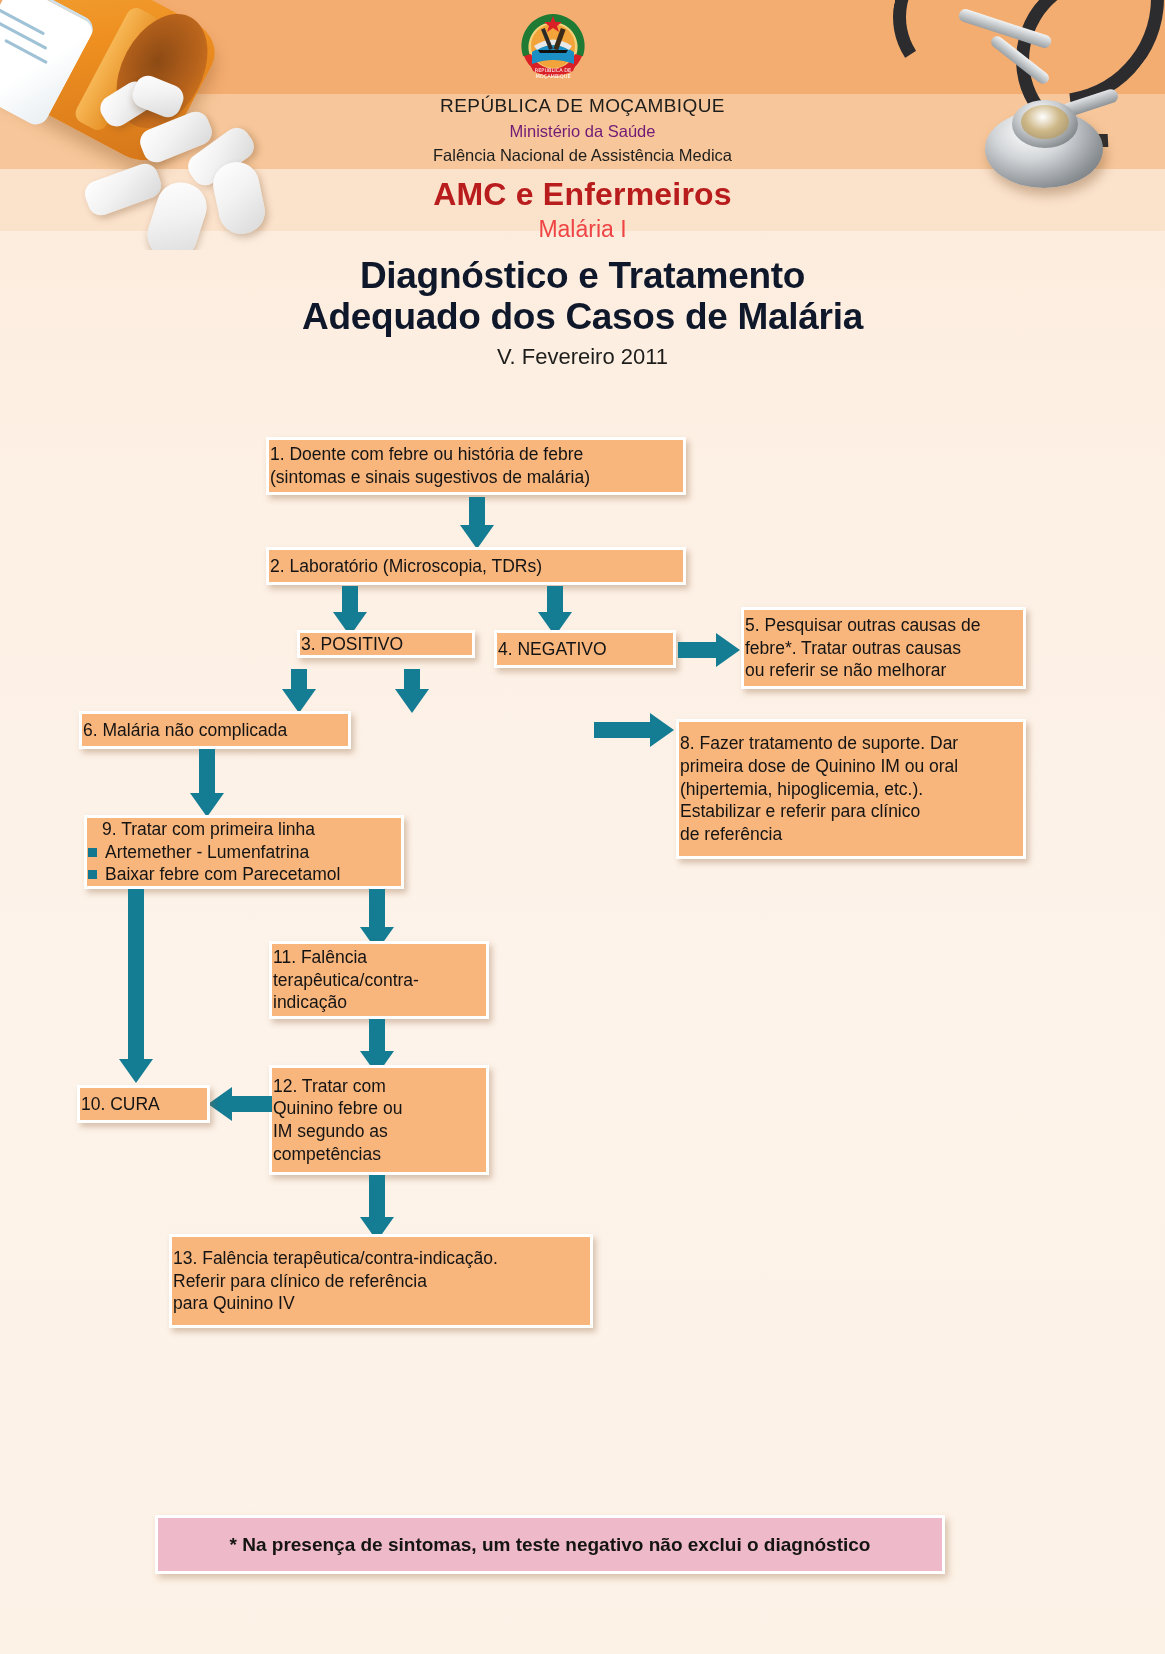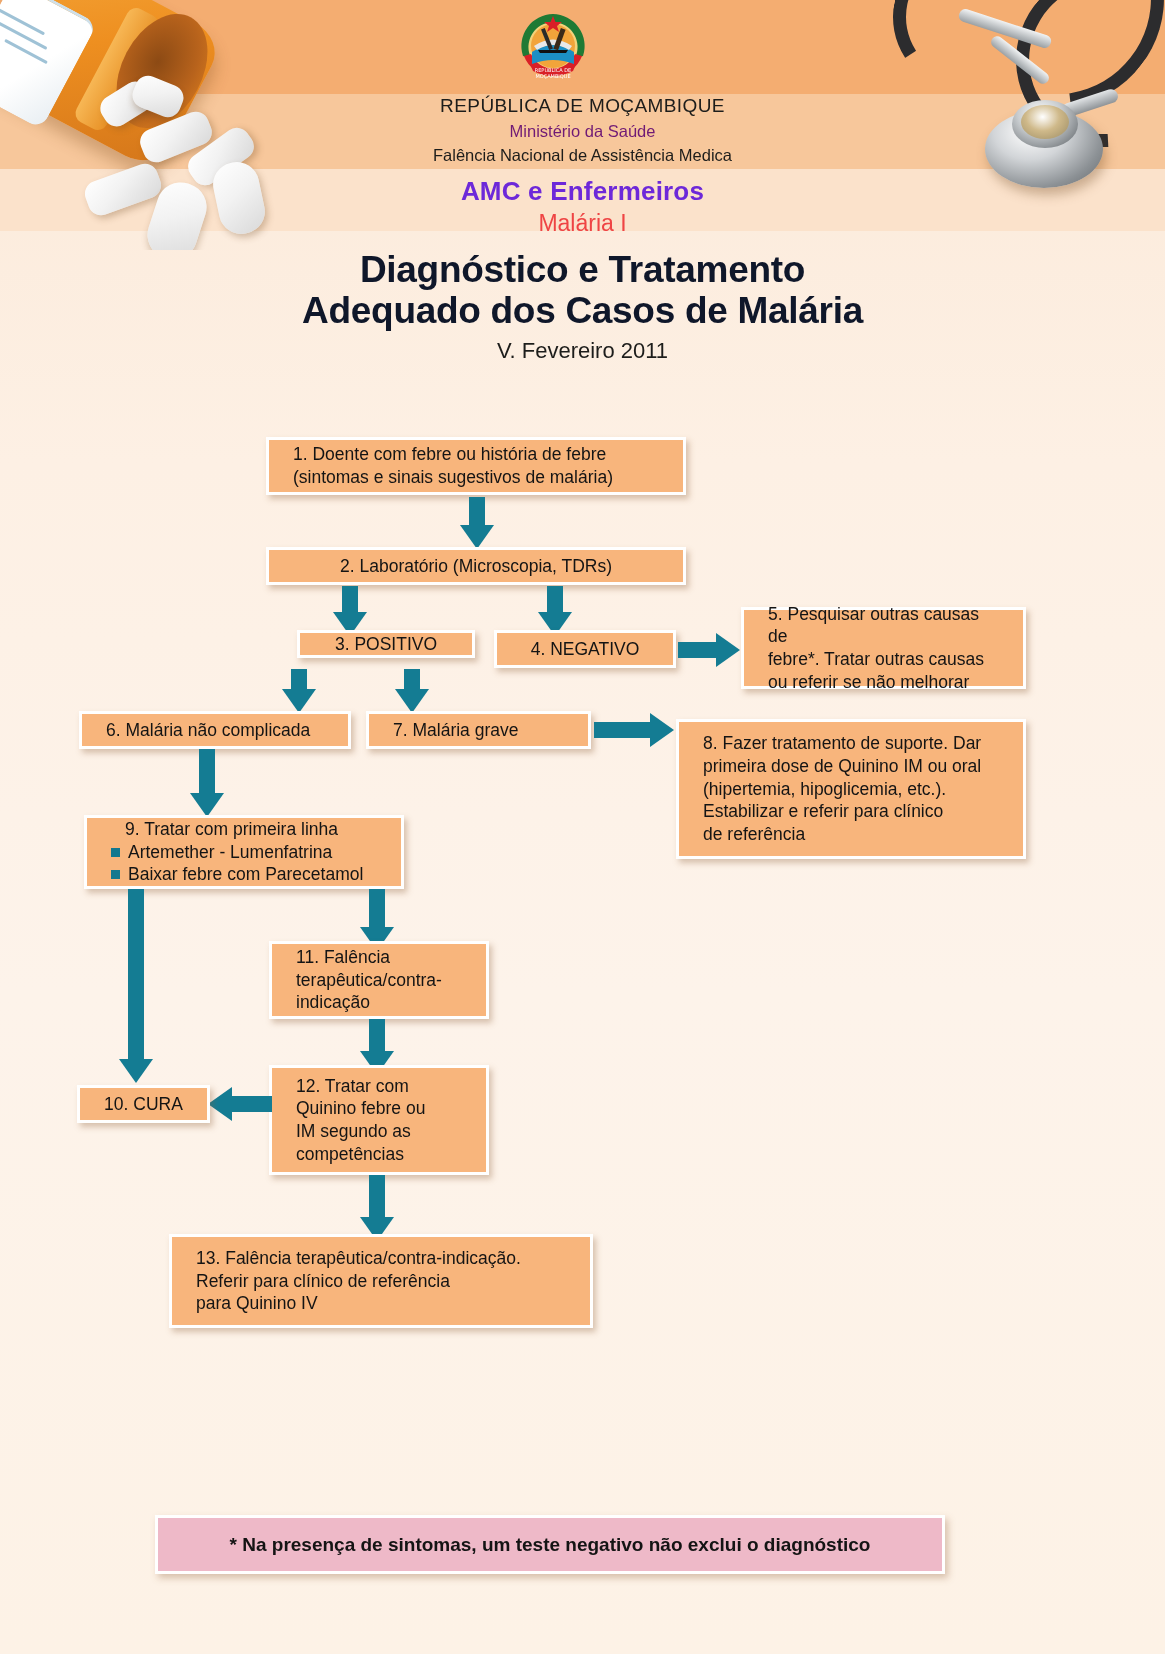--- a/index.html
+++ b/index.html
@@ -90,21 +90,21 @@
   .emblem {
     position:absolute; left:516px; top:6px; width:74px; height:84px;
   }
 
   .hdr-text { position:absolute; left:0; top:95px; width:1165px; text-align:center; }
   .ht-line1 { font-size:19px; color:#1d1d1b; letter-spacing:.4px; }
   .ht-line2 { font-size:16.5px; color:#701a75; margin-top:5px; }
   .ht-line3 { font-size:16.5px; color:#1d1d1b; margin-top:5px; }
 
   .title-block { position:absolute; left:0; top:176px; width:1165px; text-align:center; }
-  .t-amc { font-size:26px; font-weight:bold; color:#6d28d9; letter-spacing:.2px; }
+  .t-amc { font-size:32px; font-weight:bold; color:#b91c1c; letter-spacing:.2px; }
   .t-mal { font-size:23px; font-weight:normal; color:#ef4444; margin-top:3px; }
   .t-main {
     font-size:37px; font-weight:bold; color:#0f172a; line-height:1.10;
     margin-top:13px; letter-spacing:-.3px;
   }
   .t-ver { font-size:22px; color:#1d1d1b; margin-top:7px; }
 
   
   .chart { position:absolute; left:0; top:0; width:1165px; height:1654px; }
 
@@ -112,23 +112,23 @@
     position:absolute;
     background:#f8b57c;
     border:3px solid #ffffff;
     box-shadow:3px 4px 6px rgba(140,95,55,.34);
     color:#141414;
     font-size:17.5px;
     line-height:1.30;
     display:flex;
     align-items:center;
   }
-  .box .inner { padding:0 24px; width:100%; }
+  .box .inner { padding:0 1px; width:100%; }
   .box.center { justify-content:center; }
-  .box.center .inner { text-align:center; }
+  .box.center .inner { }
 
   .bullet-row { display:flex; align-items:flex-start; gap:8px; }
   .bullet-sq {
     width:9px; height:9px; background:#13788f; flex:0 0 9px; margin-top:7px;
   }
 
   
   .arrow { position:absolute; }
   .arr-shaft { position:absolute; background:#147c93; }
   .arr-head { position:absolute; width:0; height:0; }
@@ -277,25 +277,20 @@
     <div class="arr-shaft" style="left:9px; top:0; width:16px; height:22px;"></div>
     <div class="arr-head" style="left:0; top:20px; border-left:17px solid transparent; border-right:17px solid transparent; border-top:24px solid #147c93;"></div>
   </div>
 
   <div class="box" style="left:79px; top:711px; width:272px; height:38px;">
     <div class="inner">
       <div>6. Malária não complicada</div>
     </div>
   </div>
 
-  <div class="box" style="left:366px; top:711px; width:225px; height:38px;">
-    <div class="inner">
-      <div>7. Malária grave</div>
-    </div>
-  </div>
 
   <div class="arrow" style="left:594px; top:713px; width:82px; height:34px;">
     <div class="arr-shaft" style="left:0; top:9px; width:58px; height:16px;"></div>
     <div class="arr-head" style="left:56px; top:0; border-top:17px solid transparent; border-bottom:17px solid transparent; border-left:24px solid #147c93;"></div>
   </div>
 
   <div class="box" style="left:676px; top:719px; width:350px; height:140px;">
     <div class="inner">
       <div>8. Fazer tratamento de suporte. Dar</div>
       <div>primeira dose de Quinino IM  ou oral</div>

